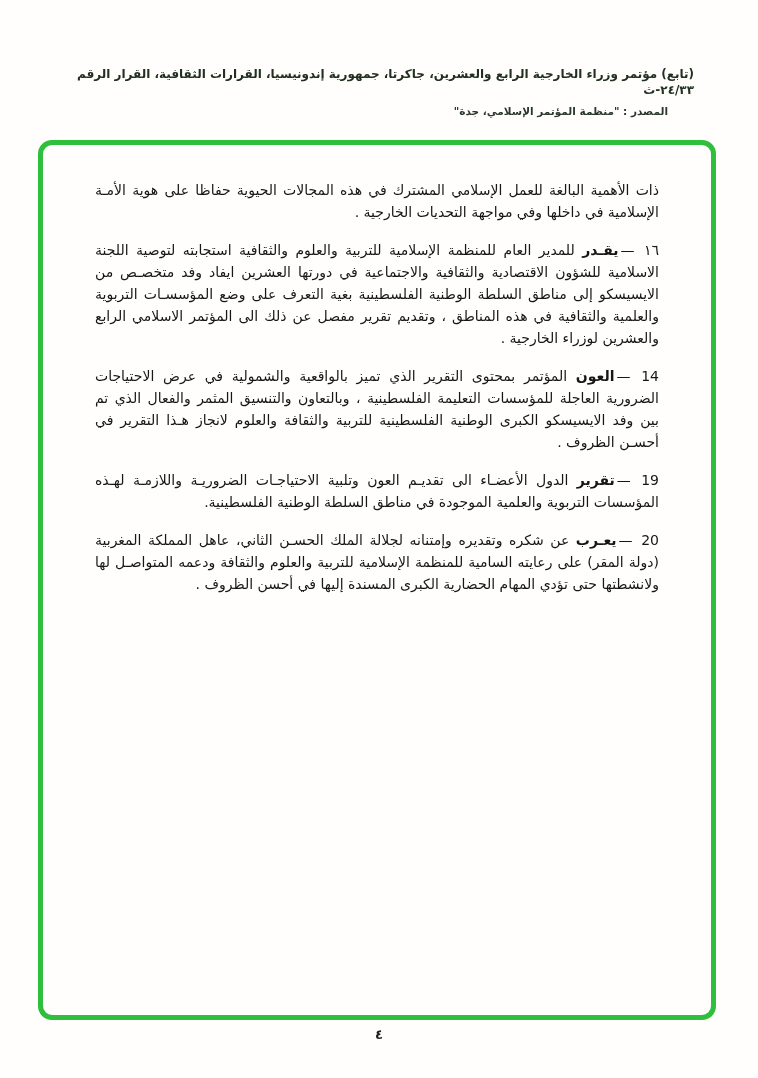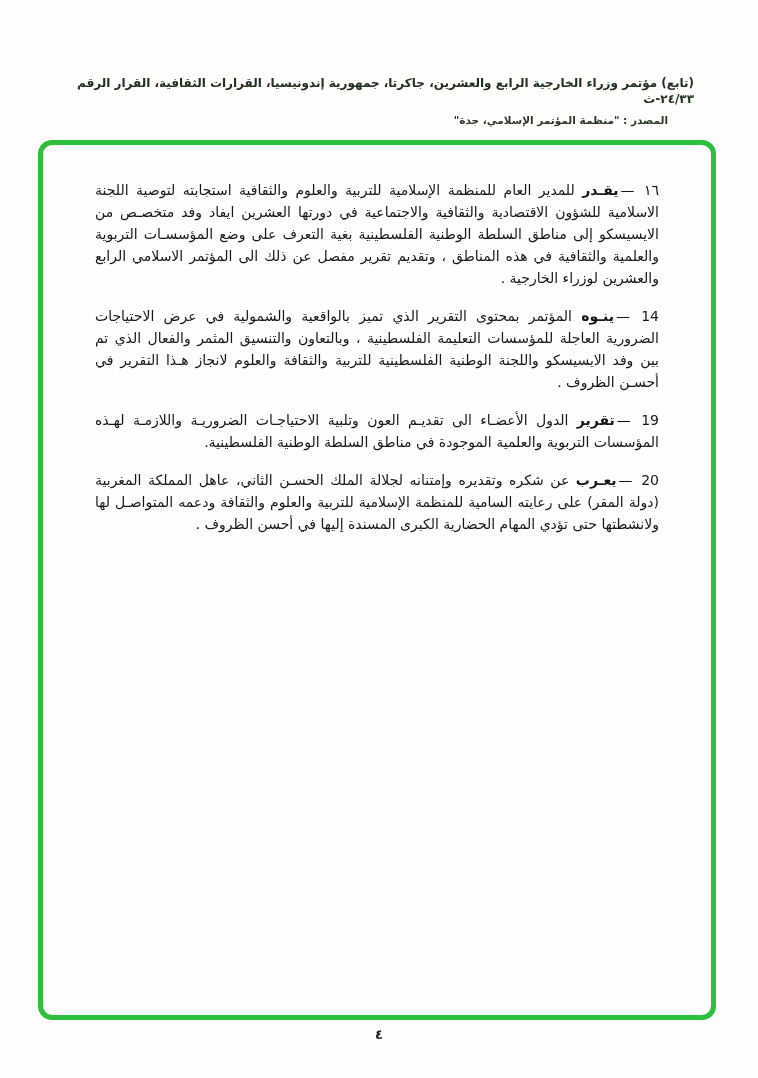--- a/index.html
+++ b/index.html
@@ -28,21 +28,20 @@
     left: 60px;
     direction: rtl;
     text-align: right;
   }
   .header-line1 {
     font-size: 12px;
     font-weight: bold;
     color: #21301f;
     letter-spacing: 0.1px;
     line-height: 1.35;
-    margin-top: 9px;
   }
   .header-line2 {
     margin-top: 7px;
     padding-right: 26px;
     font-size: 10.5px;
     font-weight: bold;
     color: #2a372a;
   }
   
   .frame {
@@ -97,27 +96,28 @@
 <div class="page">
 
   <div class="header">
     <div class="header-line1">(تابع) مؤتمر وزراء الخارجية الرابع والعشرين، جاكرتا، جمهورية إندونيسيا، القرارات الثقافية، القرار الرقم ٢٤/٣٣-ث</div>
     <div class="header-line2">المصدر : "منظمة المؤتمر الإسلامي، جدة"</div>
   </div>
 
   <div class="frame">
     <div class="content">
 
+      <p class="intro">ذات الأهمية البالغة للعمل الإسلامي المشترك في هذه المجالات الحيوية حفاظا على هوية الأمـة الإسلامية في داخلها وفي مواجهة التحديات الخارجية .</p>
 
       <p class="para">
         <span class="num"><span>١٦</span> <span class="dash">—</span></span><b class="lead">يقـدر</b> <span class="txt">للمدير العام للمنظمة الإسلامية للتربية والعلوم والثقافية استجابته لتوصية اللجنة الاسلامية للشؤون الاقتصادية والثقافية والاجتماعية في دورتها العشرين ايفاد وفد متخصـص من الايسيسكو إلى مناطق السلطة الوطنية الفلسطينية بغية التعرف على وضع المؤسسـات التربوية والعلمية والثقافية في هذه المناطق ، وتقديم تقرير مفصل عن ذلك الى المؤتمر الاسلامي الرابع والعشرين لوزراء الخارجية .</span>
       </p>
 
       <p class="para">
-        <span class="num"><span>14</span> <span class="dash">—</span></span><b class="lead">ينـوه</b> <span class="txt">المؤتمر بمحتوى التقرير الذي تميز بالواقعية والشمولية في عرض الاحتياجات الضرورية العاجلة للمؤسسات التعليمة الفلسطينية ، وبالتعاون والتنسيق المثمر والفعال الذي تم بين وفد الايسيسكو واللجنة الوطنية الفلسطينية للتربية والثقافة والعلوم لانجاز هـذا التقرير في أحسـن الظروف .</span>
+        <span class="num"><span>14</span> <span class="dash">—</span></span><b class="lead">العون</b> <span class="txt">المؤتمر بمحتوى التقرير الذي تميز بالواقعية والشمولية في عرض الاحتياجات الضرورية العاجلة للمؤسسات التعليمة الفلسطينية ، وبالتعاون والتنسيق المثمر والفعال الذي تم بين وفد الايسيسكو الكبرى الوطنية الفلسطينية للتربية والثقافة والعلوم لانجاز هـذا التقرير في أحسـن الظروف .</span>
       </p>
 
       <p class="para">
         <span class="num"><span>19</span> <span class="dash">—</span></span><b class="lead">تقرير</b> <span class="txt">الدول الأعضـاء الى تقديـم العون وتلبية الاحتياجـات الضروريـة واللازمـة لهـذه المؤسسات التربوية والعلمية الموجودة في مناطق السلطة الوطنية الفلسطينية.</span>
       </p>
 
       <p class="para">
         <span class="num"><span>20</span> <span class="dash">—</span></span><b class="lead">يعـرب</b> <span class="txt">عن شكره وتقديره وإمتنانه لجلالة الملك الحسـن الثاني، عاهل المملكة المغربية (دولة المقر) على رعايته السامية للمنظمة الإسلامية  للتربية والعلوم والثقافة ودعمه المتواصـل لها ولانشطتها حتى تؤدي المهام الحضارية الكبرى المسندة إليها في أحسن الظروف .</span>
       </p>
 

